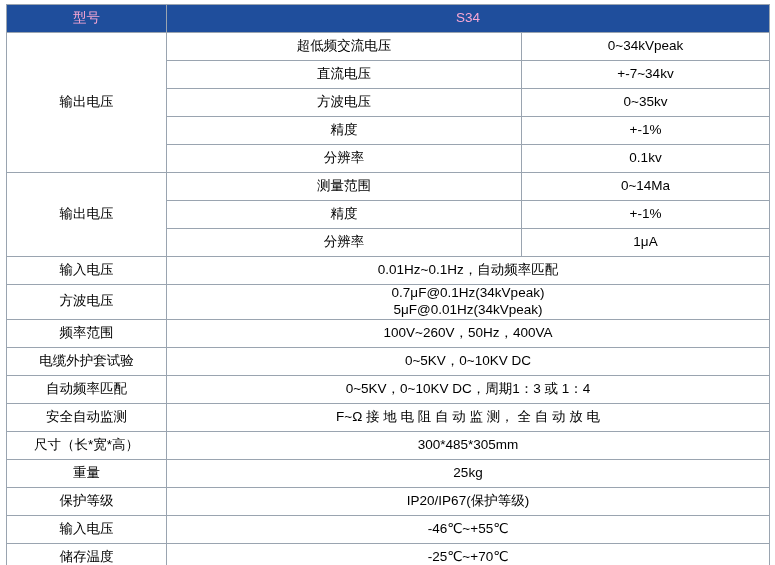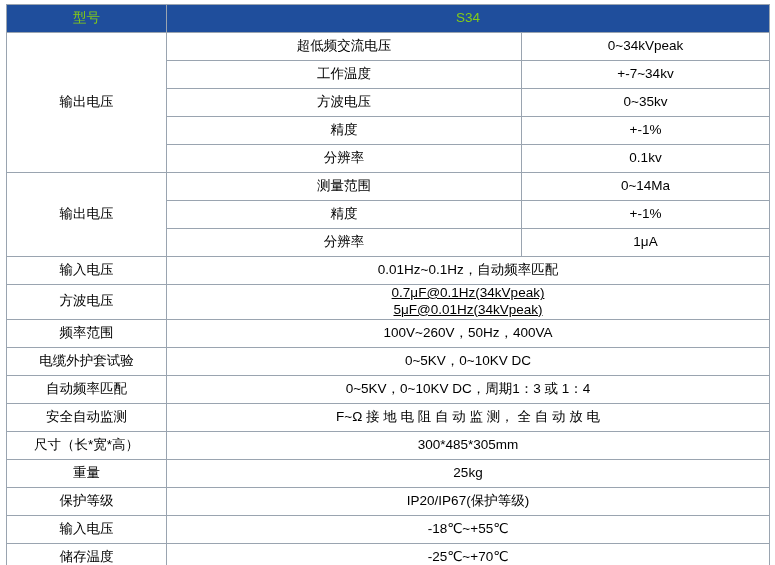--- a/index.html
+++ b/index.html
@@ -28,37 +28,36 @@
     font-size: 13.5px;
     text-align: center;
     vertical-align: middle;
     padding: 0;
     height: 27px;
     line-height: 1.25;
     font-weight: normal;
   }
   thead th {
     background: #1f4e9c;
-    color: #84cc16;
+    color: #f9a8d4;
     font-weight: bold;
     font-size: 14px;
     height: 30px;
   }
   .col-a { width: 160px; }
   .col-b { width: 355px; }
   .col-c { width: 248px; }
   .label-cell {
     font-size: 13.5px;
     margin-left: 45px;
   }
   .multi {
     line-height: 1.45;
   }
   .underline-line {
-    text-decoration: underline;
     display: block;
   }
   .tall {
     height: 44px;
   }
 </style>
 </head>
 <body>
 
 <div class="spec-wrap">
@@ -75,21 +74,21 @@
       </tr>
     </thead>
     <tbody>
 
       <tr>
         <td class="label-cell" rowspan="5">输出电压</td>
         <td>超低频交流电压</td>
         <td>0~34kVpeak</td>
       </tr>
       <tr>
-        <td>工作温度</td>
+        <td>直流电压</td>
         <td>+-7~34kv</td>
       </tr>
       <tr>
         <td>方波电压</td>
         <td>0~35kv</td>
       </tr>
       <tr>
         <td>精度</td>
         <td>+-1%</td>
       </tr>
@@ -155,21 +154,21 @@
         <td colspan="2">25kg</td>
       </tr>
 
       <tr>
         <td class="label-cell">保护等级</td>
         <td colspan="2">IP20/IP67(保护等级)</td>
       </tr>
 
       <tr>
         <td class="label-cell">输入电压</td>
-        <td colspan="2">-18℃~+55℃</td>
+        <td colspan="2">-46℃~+55℃</td>
       </tr>
 
       <tr>
         <td class="label-cell">储存温度</td>
         <td colspan="2">-25℃~+70℃</td>
       </tr>
 
     </tbody>
   </table>
 </div>

